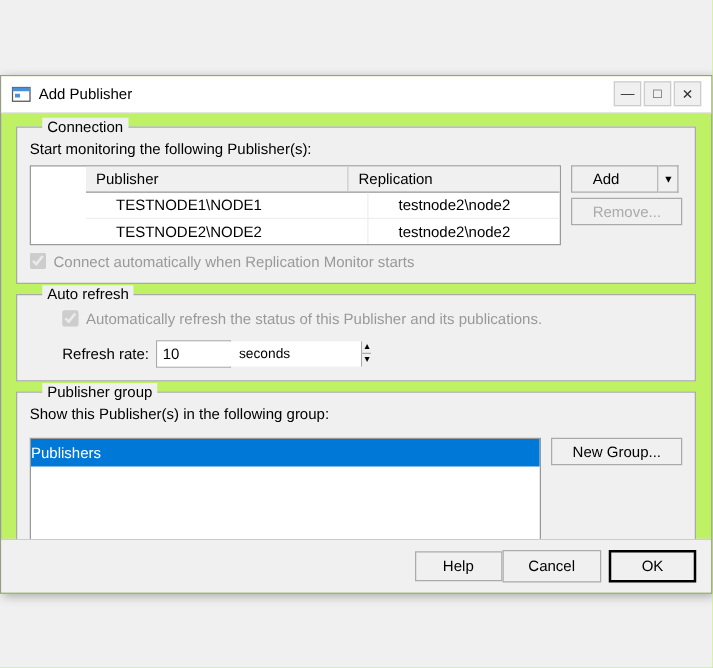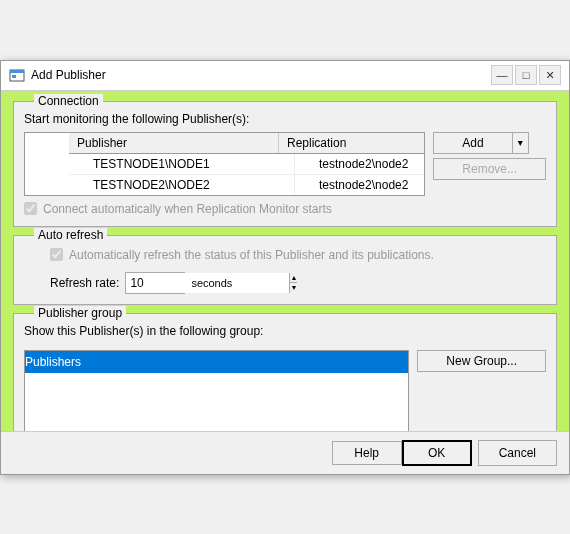--- a/index.html
+++ b/index.html
@@ -139,21 +139,21 @@
       gap: 4px;
       flex-shrink: 0;
     }
     .btn-split {
       display: flex;
       gap: 0;
     }
     .btn {
       background: #f0f0f0;
       border: 1px solid #aaa;
-      padding: 3px 28px;
+      padding: 3px 16px;
       font-size: 12px;
       cursor: pointer;
       color: #000;
       min-width: 70px;
       text-align: left;
     }
     .btn:disabled { color: #aaa; cursor: default; }
     .btn-arrow {
       background: #f0f0f0;
       border: 1px solid #aaa;
@@ -373,17 +373,17 @@
           </div>
         </div>
       </div>
     </div>
 
   </div>
 
   <div class="footer">
     <button class="btn-footer">Help</button>
     <div class="footer-right">
+      <button class="btn-footer">Cancel</button>
       <button class="btn-footer ok">OK</button>
-      <button class="btn-footer">Cancel</button>
     </div>
   </div>
 </div>
 
 </body></html>

